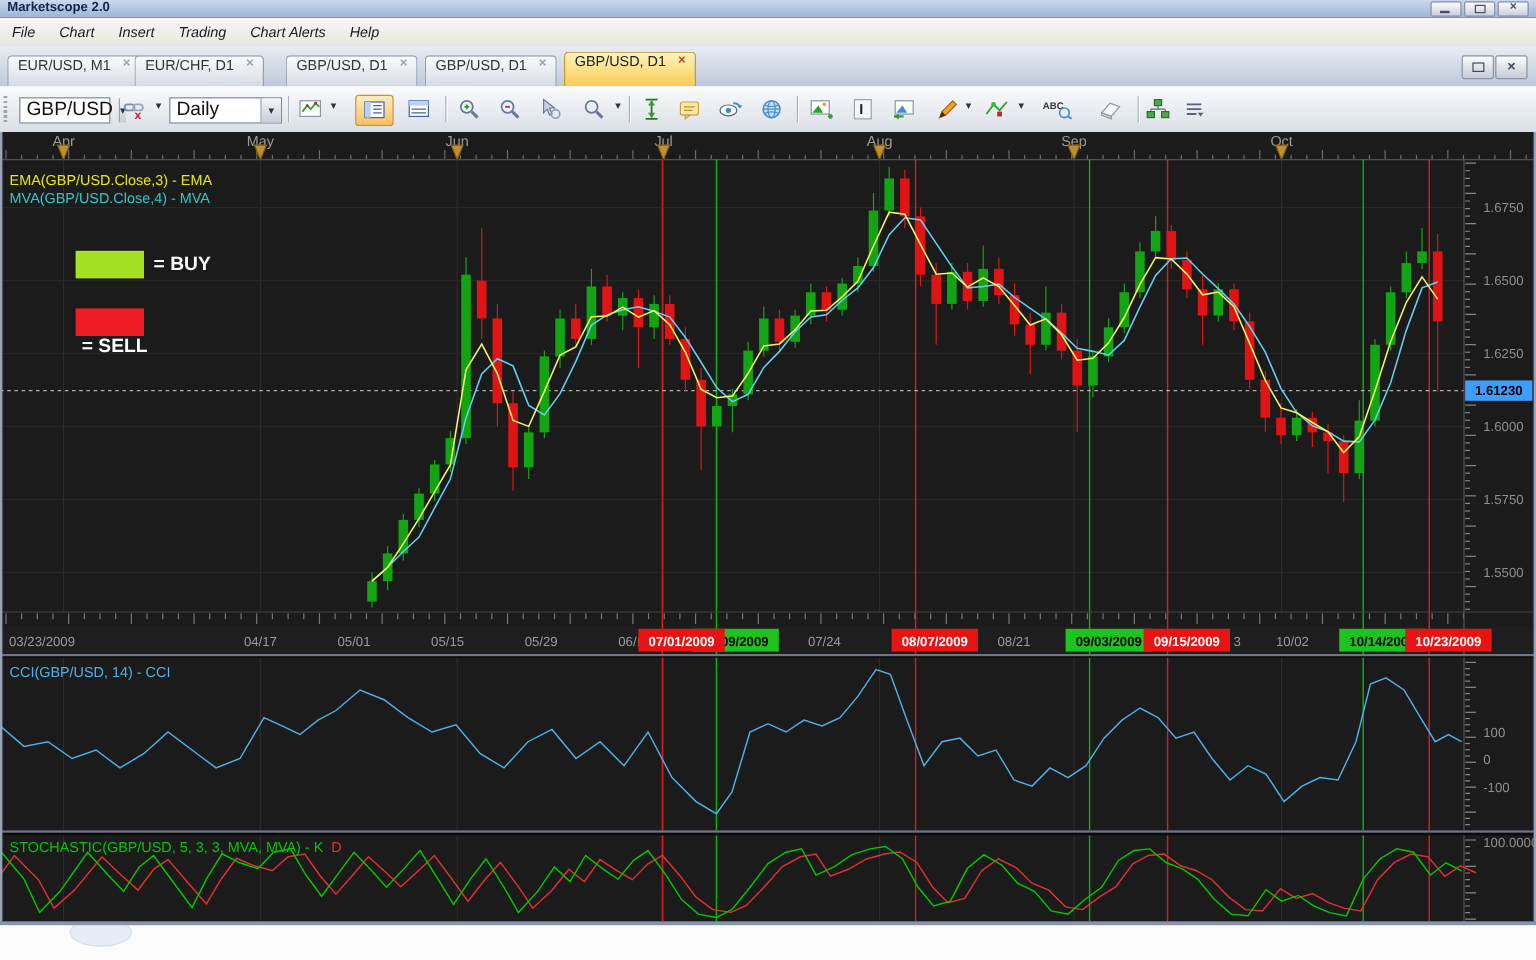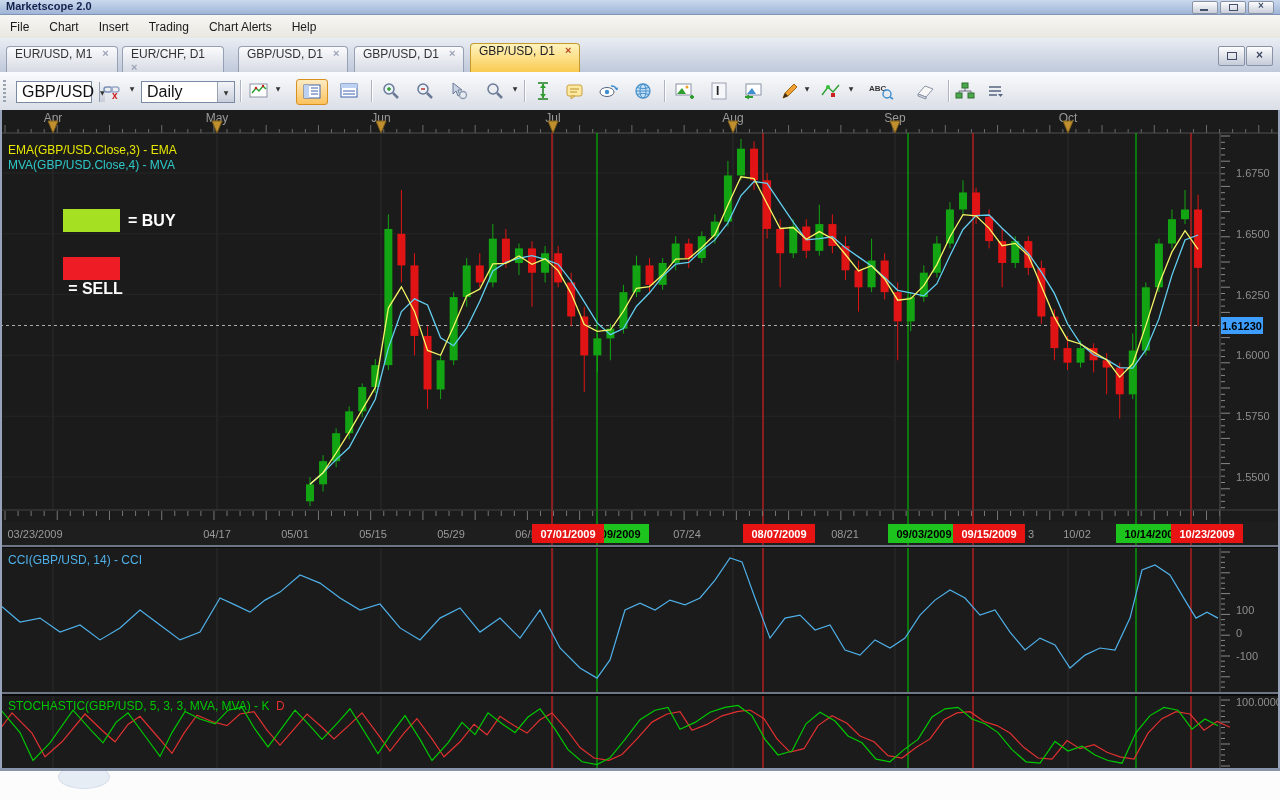--- a/index.html
+++ b/index.html
@@ -11,21 +11,21 @@
     background:linear-gradient(#CBD9EE,#9FB5D6);border-bottom:1px solid #7E93B6;}
   .titlebar .title{position:absolute;left:6px;top:0px;font-size:11px;font-weight:bold;color:#14224E;}
   .winbtn{position:absolute;top:1px;width:24px;height:11px;background:linear-gradient(#FDFDFE,#C9CEDA);
     border:1px solid #8A93A6;border-radius:2px;}
   .winbtn .minglyph{position:absolute;left:7px;bottom:2px;width:8px;height:2px;background:#44506B;}
   .winbtn .restglyph{position:absolute;left:8px;top:2px;width:7px;height:5px;border:1px solid #44506B;}
   .winbtn .xglyph{position:absolute;left:0;top:-2px;width:100%;text-align:center;font-size:10px;font-weight:bold;color:#44506B;}
 
   
   .menubar{position:absolute;left:0;top:15px;width:1280px;height:23px;
-    background:linear-gradient(#F7F6F3,#E9E7E1);border-bottom:1px solid #C9C6BE;display:flex;align-items:center;}
+    background:linear-gradient(#F7F6F3,#E9E7E1);border-bottom:1px solid #C9C6BE;display:flex;align-items:center;font-style:italic;}
   .menuitem{font-size:12px;color:#1A1A1A;padding:3px 10px;cursor:default;}
 
   
   .tabrow{position:absolute;left:0;top:38px;width:1280px;height:34px;
     background:linear-gradient(#E9EDF4,#BFC9DA);}
   .tab{position:absolute;top:8px;height:25px;border:1px solid #96A0B4;border-bottom:none;
     border-radius:4px 4px 0 0;background:linear-gradient(#FBFBFD,#D6DAE3);
     font-size:12px;color:#333;display:flex;align-items:flex-start;padding:0 8px;}
   .tab .tlabel{margin-right:10px;}
   .tab .tclose{font-size:11px;color:#9AA2B4;font-weight:bold;}
@@ -56,21 +56,21 @@
   .botline{position:absolute;left:0;top:768px;width:1280px;height:3px;background:#8894AA;z-index:50;}
   .bottomarea{position:absolute;left:0;top:771px;width:1280px;height:29px;background:#FCFCFC;overflow:hidden;}
   .balloon{position:absolute;left:58px;top:-6px;width:50px;height:22px;border-radius:50%;
     background:#E7EDF5;border:1px solid #D4DEEA;}
 
   .ovl{position:absolute;z-index:20;}
   .indlabel{font-size:12px;white-space:nowrap;}
   .legendrow{display:flex;align-items:center;}
   .legendswatch{width:57px;height:23px;margin-right:8px;}
   .legendtext{color:#FFF;font-size:16px;font-weight:bold;}
-  .pricetag{width:42px;height:17px;font-size:11px;font-weight:bold;color:#000;
+  .pricetag{width:56px;height:17px;font-size:11px;font-weight:bold;color:#000;
     display:flex;align-items:center;justify-content:center;}
   svg text{font-family:"Liberation Sans",sans-serif;}
 </style>
 </head>
 <body>
 
 <div class="app">
 
   <div class="titlebar">
     <span class="title">Marketscope 2.0</span>
@@ -98,21 +98,21 @@
     <span class="mdibtn" style="left:1218px;">
         <span class="restglyph"></span>
       </span>
     <span class="mdibtn" style="left:1246px;">
         <span class="xglyph">×</span>
       </span>
   <span class="tab" style="left: 6px;">
         <span class="tlabel">EUR/USD, M1</span>
         <span class="tclose">×</span>
       </span>
-      <span class="tab" style="left: 122px; flex-direction: column;">
+      <span class="tab" style="left: 112px;">
         <span class="tlabel">EUR/CHF, D1</span>
         <span class="tclose">×</span>
       </span>
       <span class="tab" style="left: 238px;">
         <span class="tlabel">GBP/USD, D1</span>
         <span class="tclose">×</span>
       </span>
       <span class="tab" style="left: 354px;">
         <span class="tlabel">GBP/USD, D1</span>
         <span class="tclose">×</span>

